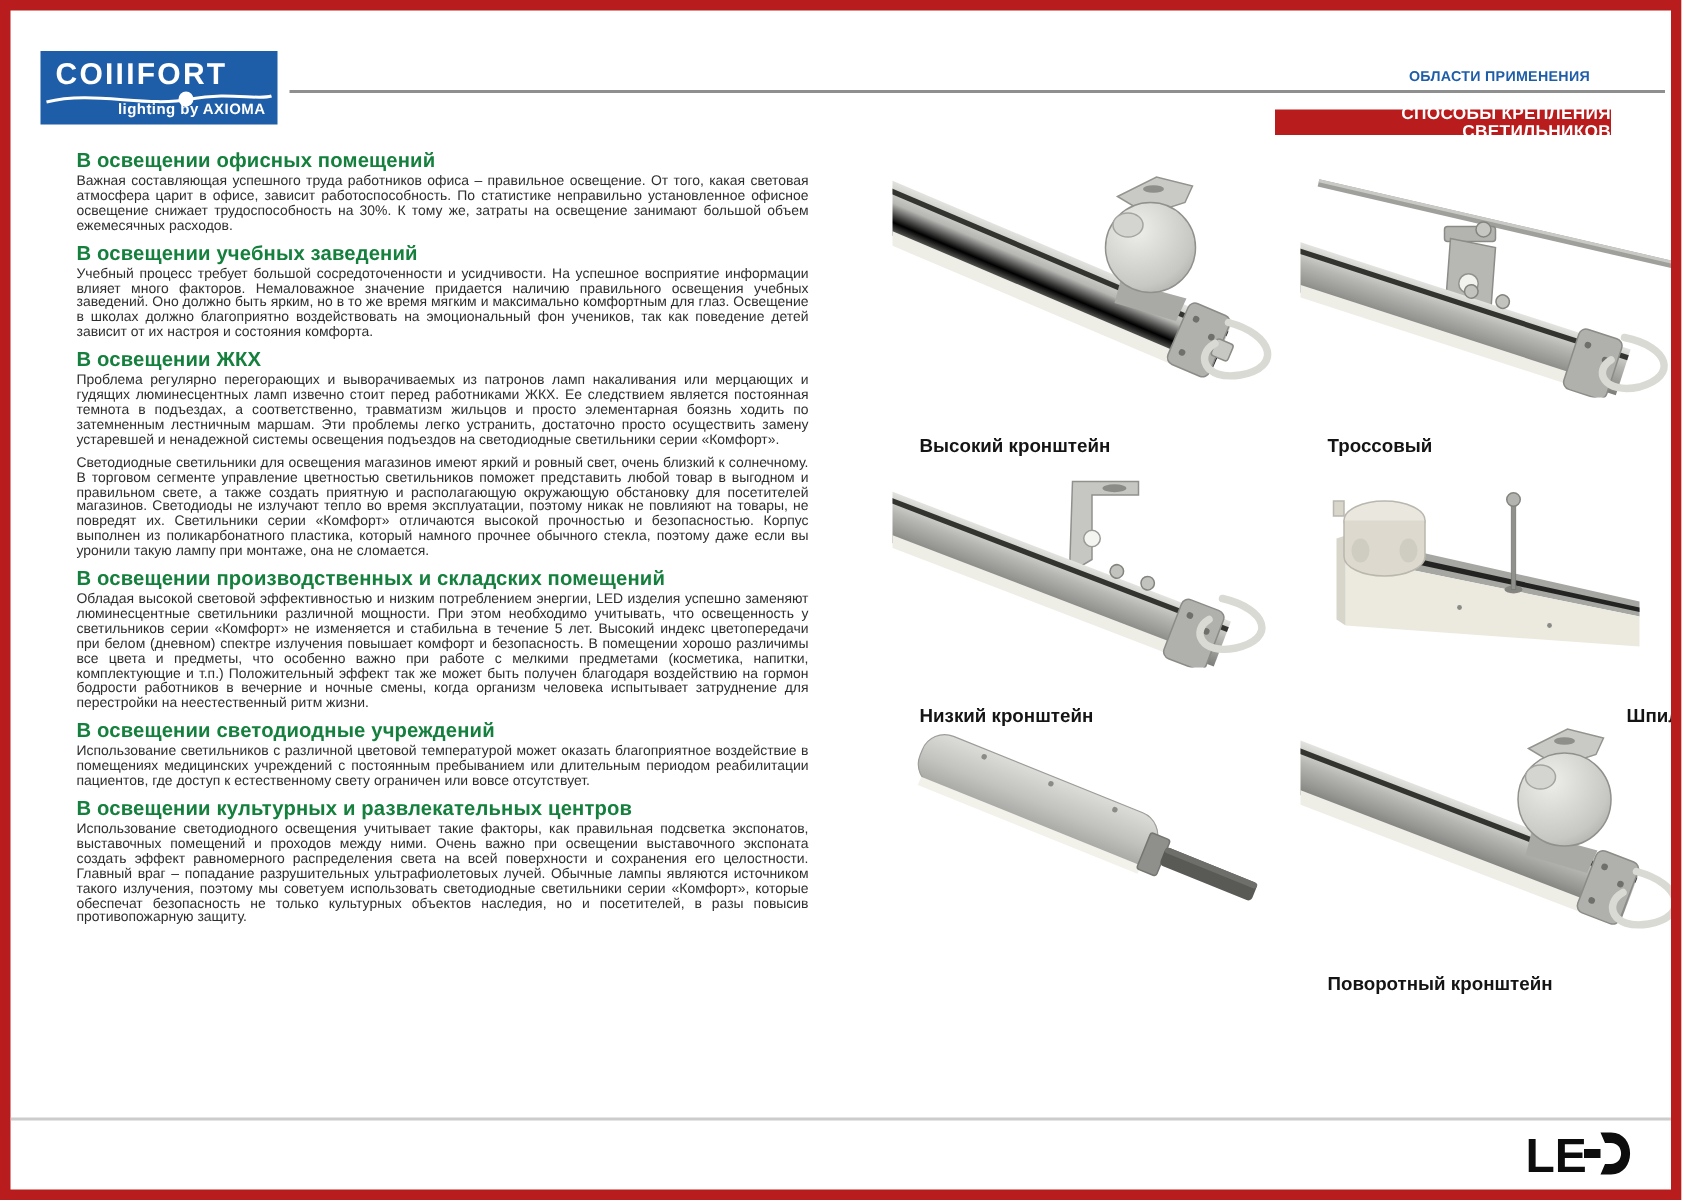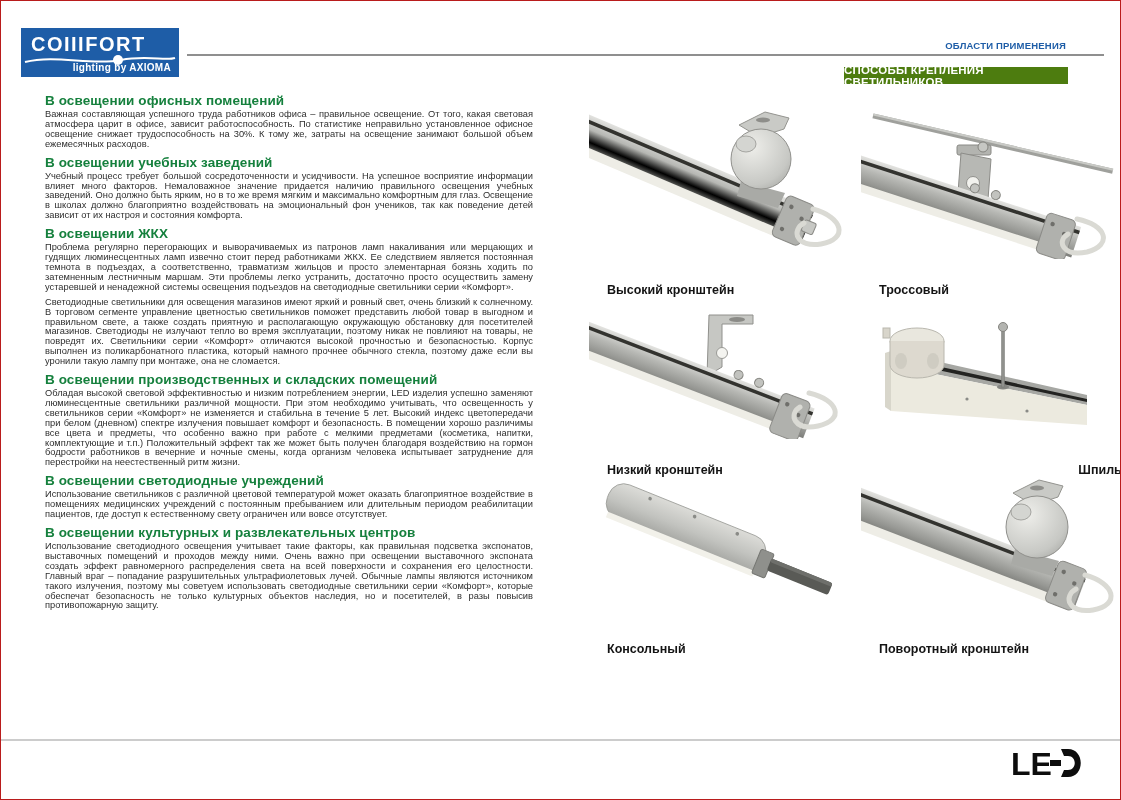--- a/index.html
+++ b/index.html
@@ -1,20 +1,20 @@
 <!DOCTYPE html>
 <html><head>
 <meta charset="utf-8">
 <style>
   * { margin:0; padding:0; box-sizing:border-box; }
   html,body { background:#e8e8e8; }
   body { font-family:"Liberation Sans","DejaVu Sans",sans-serif; }
   .page{
     position:relative; width:1121px; height:800px; background:#ffffff;
-    border:1px solid #b91c1c; overflow:hidden; margin:0 auto;
+    border:7px solid #b91c1c; overflow:hidden; margin:0 auto;
   }
   
   .logo-box{
     position:absolute; left:20px; top:27px; width:158px; height:49px;
     background:#1e5da7; color:#fff; overflow:hidden;
   }
   .logo-title{
     position:absolute; left:10px; top:5px; font-size:20px; font-weight:bold;
     letter-spacing:1.5px; color:#fff;
   }
@@ -26,22 +26,22 @@
   .header-rule{
     position:absolute; left:186px; top:53px; width:917px; height:0;
     border-top:2px solid #8f8f8f;
   }
   .area-label{
     position:absolute; top:39px; right:54px; font-size:9.5px; font-weight:bold;
     color:#1e5da7; letter-spacing:0.2px;
   }
   .banner{
     position:absolute; left:843px; top:66px; width:224px; height:17px;
-    background:#4d7c0f; color:#ffffff; font-size:11.5px; font-weight:bold;
-    display:flex; align-items:center; justify-content:center; letter-spacing:0.2px;
+    background:#b91c1c; color:#ffffff; font-size:11.5px; font-weight:bold;
+    display:flex; align-items:center; justify-content:center; letter-spacing:0.2px;text-align:right;
   }
   
   .articles{
     position:absolute; left:44px; top:92px; width:488px;
   }
   .article{ margin-bottom:5px; }
   .article h2{
     color:#15803d; font-size:13.5px; font-weight:bold; line-height:15px;
     margin-bottom:2px; letter-spacing:0.1px;
   }
@@ -250,21 +250,20 @@
           <rect x="8" y="46" width="168" height="36" rx="16" fill="url(#eBody)" stroke="#9c9d99" stroke-width="0.8"></rect>
           <rect x="14" y="79" width="158" height="6" fill="#f2f1ea"></rect>
           <circle cx="48" cy="51" r="1.8" fill="#8a8b87"></circle>
           <circle cx="96" cy="51" r="1.8" fill="#8a8b87"></circle>
           <circle cx="142" cy="51" r="1.8" fill="#8a8b87"></circle>
           <rect x="170" y="56" width="14" height="26" rx="2" fill="#8f908c" stroke="#757672"></rect>
           <rect x="183" y="61" width="66" height="13" rx="3" fill="#595a56"></rect>
           <rect x="183" y="61" width="66" height="4" rx="2" fill="#6e6f6b"></rect>
         </g>
       </svg>
-      <figcaption>Консольный</figcaption>
     </figure>
 
     <figure class="cell c6 r3">
       <svg class="render" viewBox="0 0 258 145">
         <defs>
           <linearGradient id="fBar" x1="0" y1="0" x2="0" y2="1">
             <stop offset="0" stop-color="#e3e3e0"></stop>
               <stop offset="0.4" stop-color="#b6b7b3"></stop>
             <stop offset="0.75" stop-color="#979894"></stop>
               <stop offset="1" stop-color="#7d7e7a"></stop>

